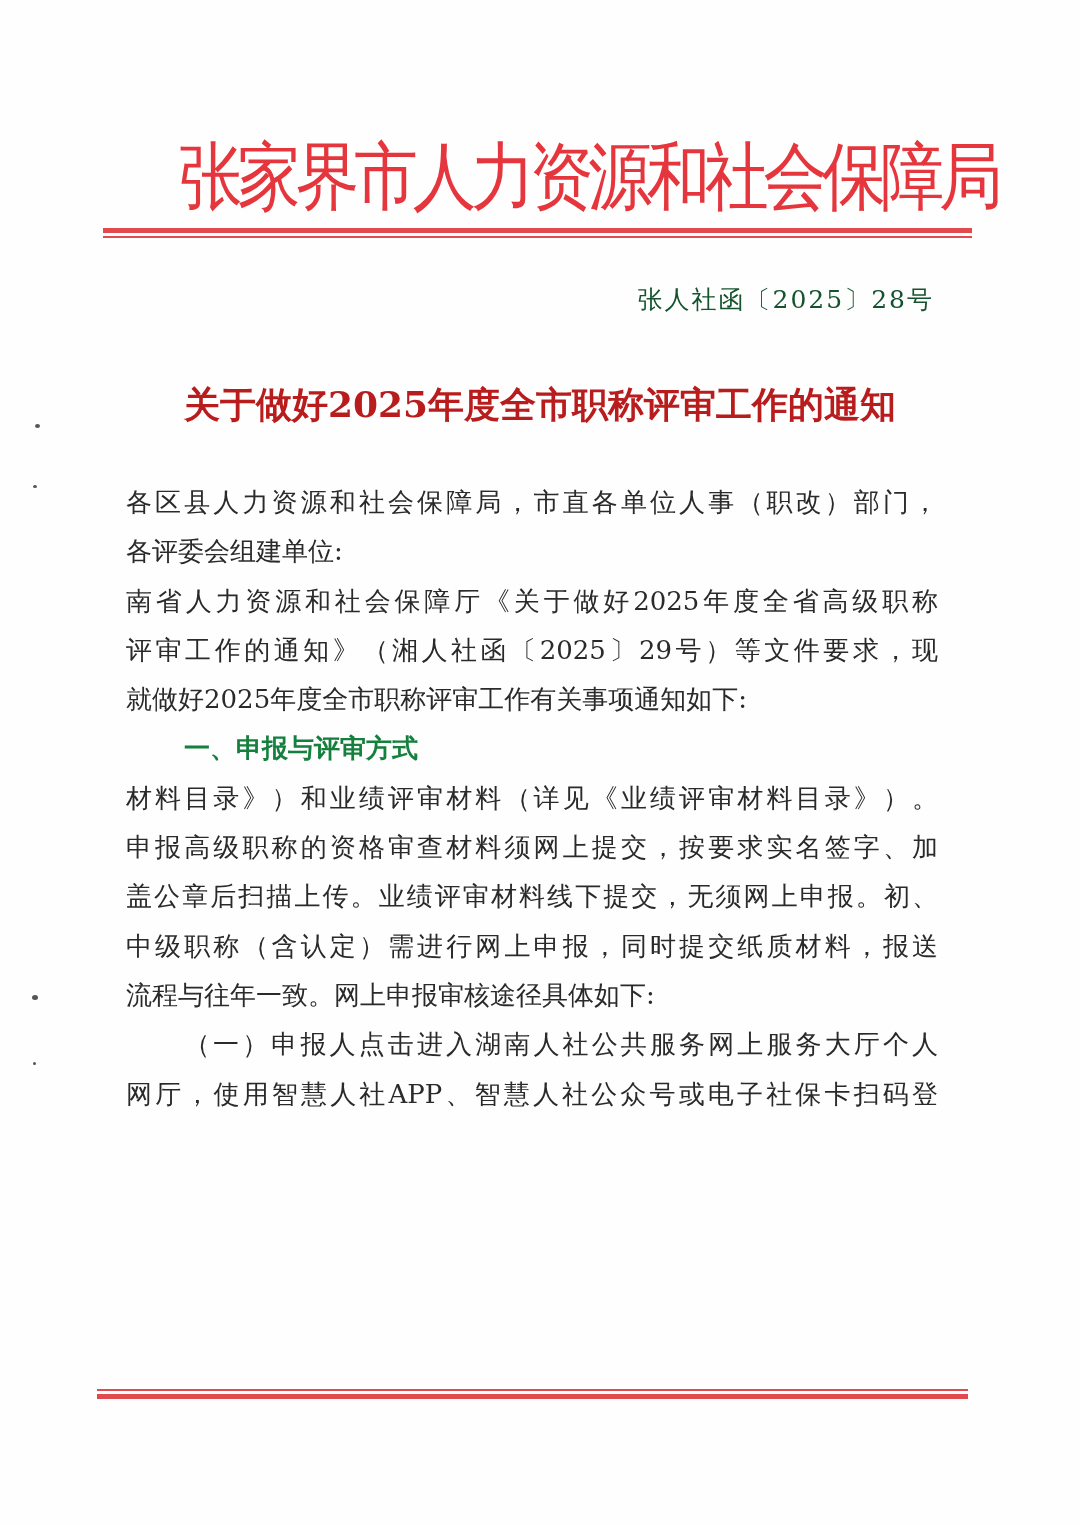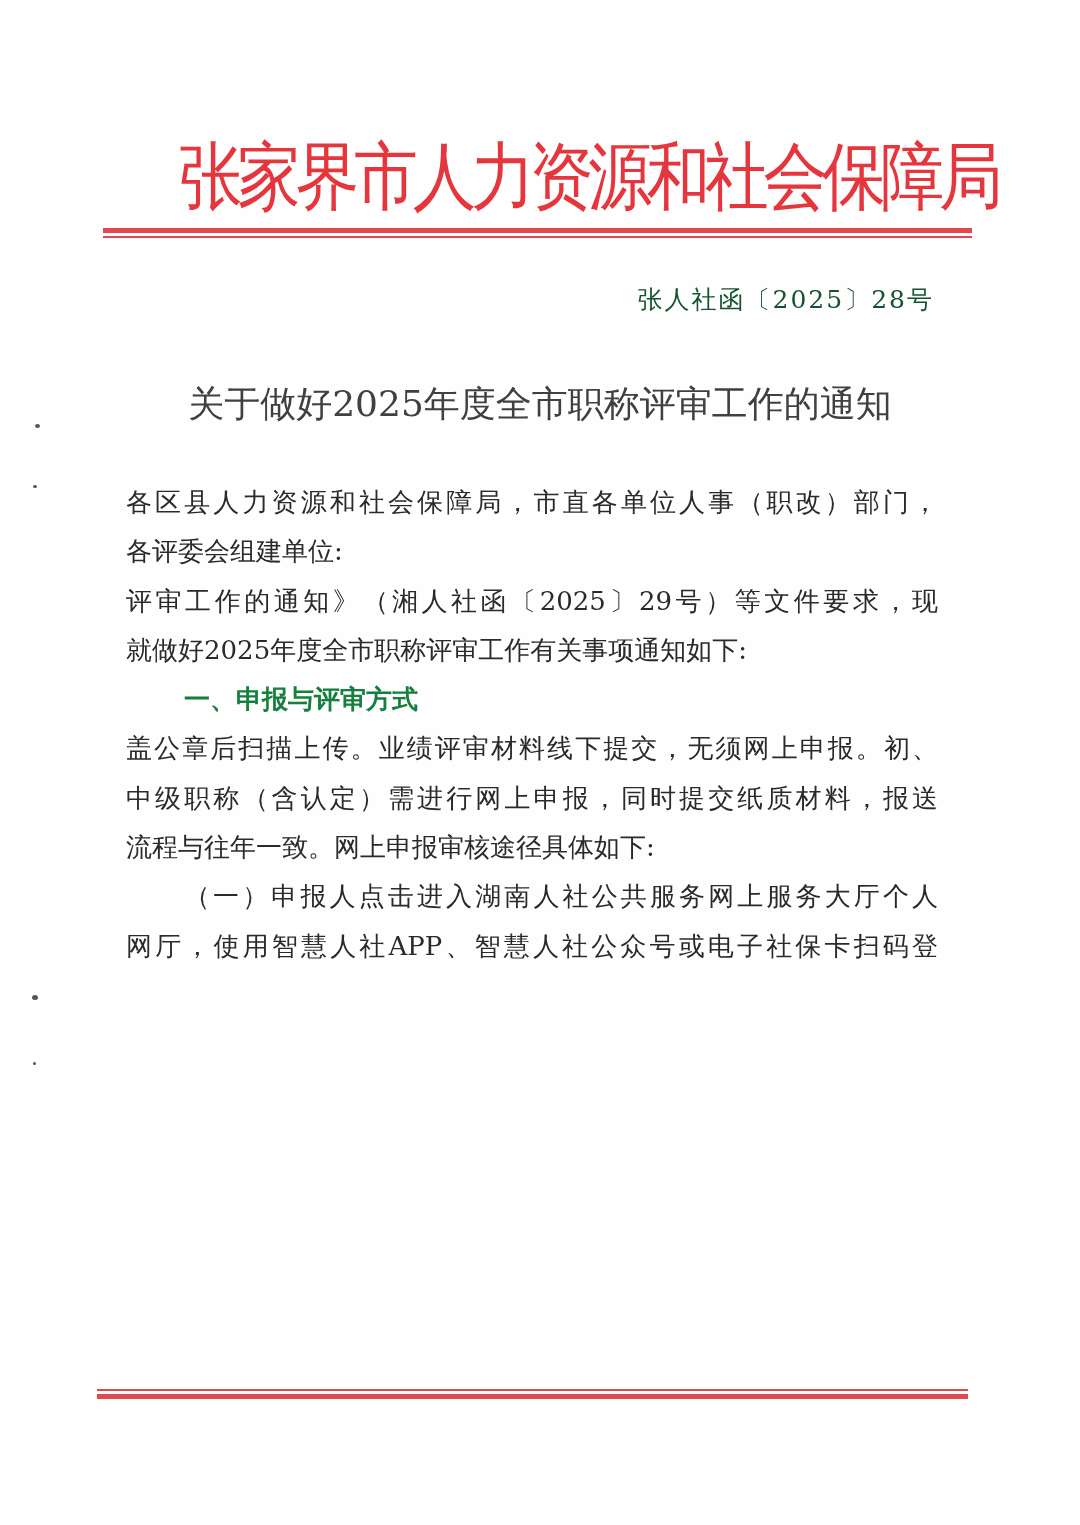--- a/index.html
+++ b/index.html
@@ -27,22 +27,22 @@
   .rule-bottom .thin { top: 0; height: 2px; }
   .rule-bottom .thick { top: 5px; height: 5px; }
 
   .doc-number {
     position: absolute; right: 146px; top: 278px; height: 44px;
     font-size: 25px; line-height: 44px; color: #14532d;
     letter-spacing: 2px; white-space: nowrap;
   }
   .doc-title {
     position: absolute; left: 60px; width: 960px; top: 376px; height: 56px;
-    text-align: center; font-size: 36px; line-height: 56px; font-weight: normal;
-    color: #404040; letter-spacing: 0px; white-space: nowrap;
+    text-align: center; font-size: 36px; line-height: 56px; font-weight: bold;
+    color: #b91c1c; letter-spacing: 0px; white-space: nowrap;
   }
   .body-text {
     position: absolute; left: 126px; width: 812px; top: 478px;
     font-size: 26px; line-height: 49.3px; color: #2a2a2a;
   }
   .line {
     height: 49.3px; white-space: nowrap;
     text-align: justify; text-align-last: justify;
   }
   .line.last { text-align-last: left; }
@@ -60,23 +60,26 @@
   <div class="bar thin"></div>
 </div>
 
 <div class="doc-number">张人社函〔2025〕28号</div>
 
 <div class="doc-title">关于做好2025年度全市职称评审工作的通知</div>
 
 <div class="body-text">
   <div class="line">各区县人力资源和社会保障局，市直各单位人事（职改）部门，</div>
   <div class="line last">各评委会组建单位:</div>
+  <div class="line">南省人力资源和社会保障厅《关于做好2025年度全省高级职称</div>
   <div class="line">评审工作的通知》（湘人社函〔2025〕29号）等文件要求，现</div>
   <div class="line last">就做好2025年度全市职称评审工作有关事项通知如下:</div>
   <div class="line indent heading">一、申报与评审方式</div>
+  <div class="line">材料目录》）和业绩评审材料（详见《业绩评审材料目录》）。</div>
+  <div class="line">申报高级职称的资格审查材料须网上提交，按要求实名签字、加</div>
   <div class="line">盖公章后扫描上传。业绩评审材料线下提交，无须网上申报。初、</div>
   <div class="line">中级职称（含认定）需进行网上申报，同时提交纸质材料，报送</div>
   <div class="line last">流程与往年一致。网上申报审核途径具体如下:</div>
   <div class="line indent">（一）申报人点击进入湖南人社公共服务网上服务大厅个人</div>
   <div class="line">网厅，使用智慧人社APP、智慧人社公众号或电子社保卡扫码登</div>
 </div>
 
 <div class="rule rule-bottom">
   <div class="bar thin"></div>
   <div class="bar thick"></div>

